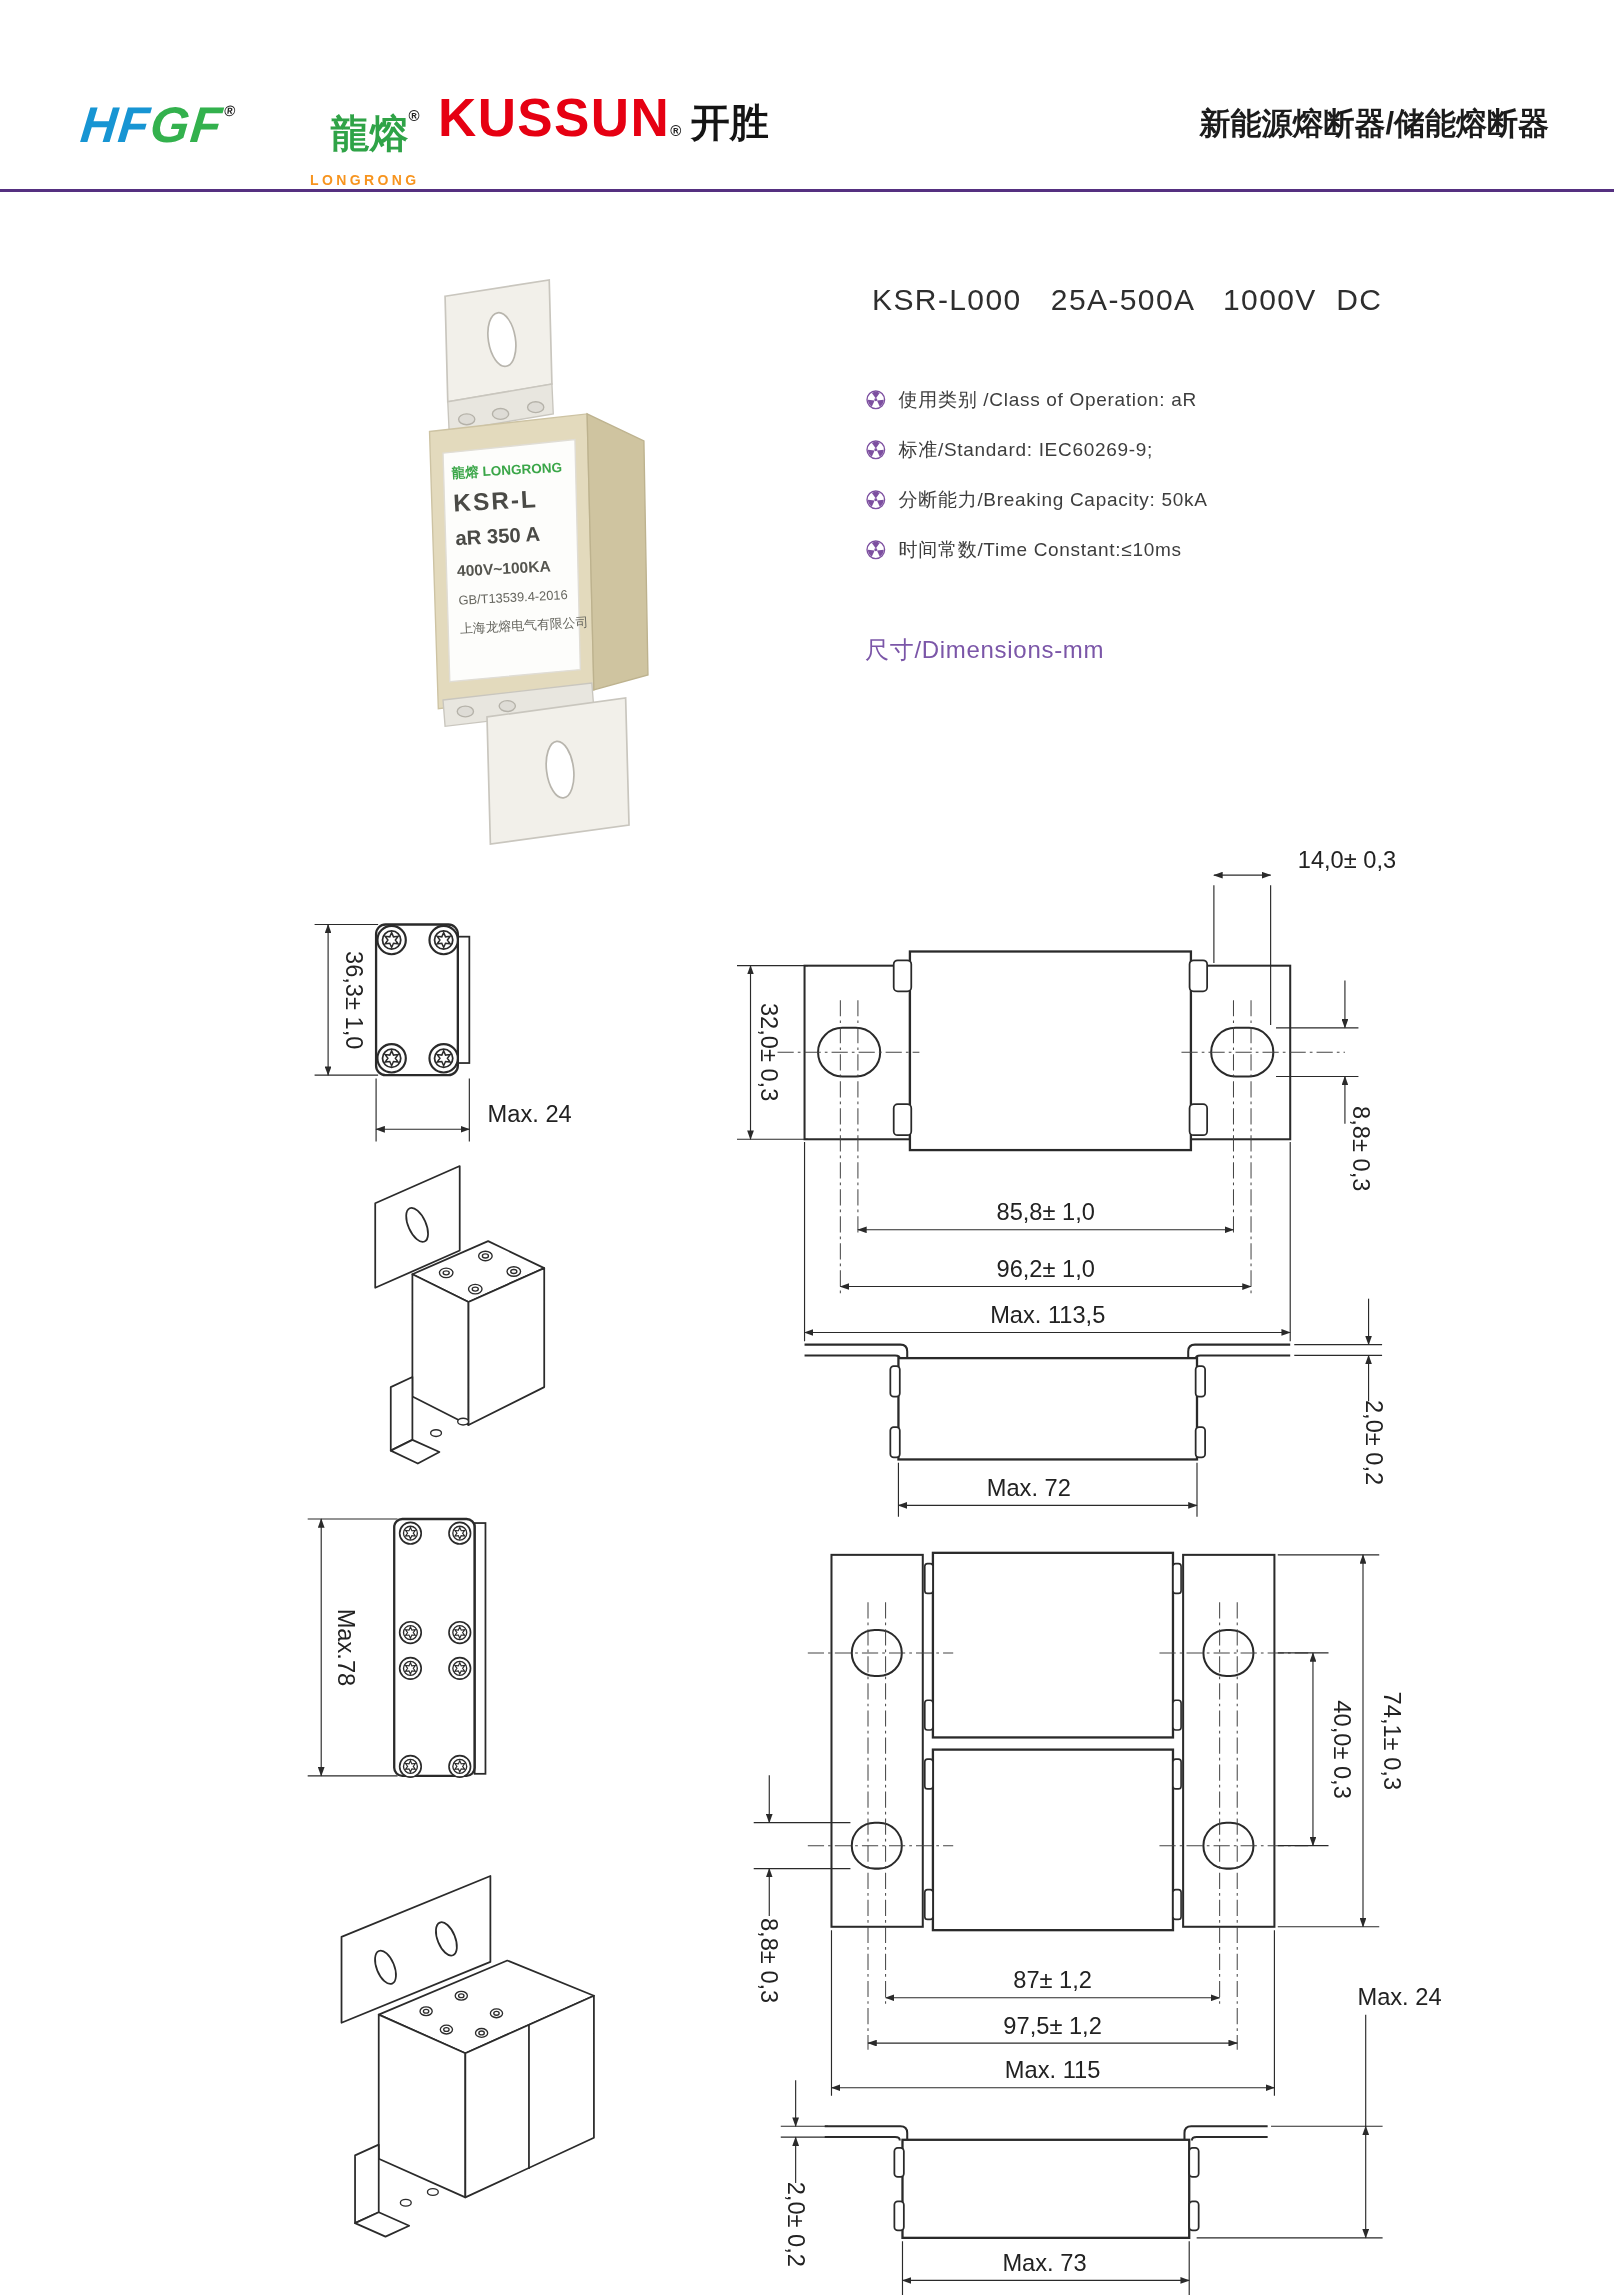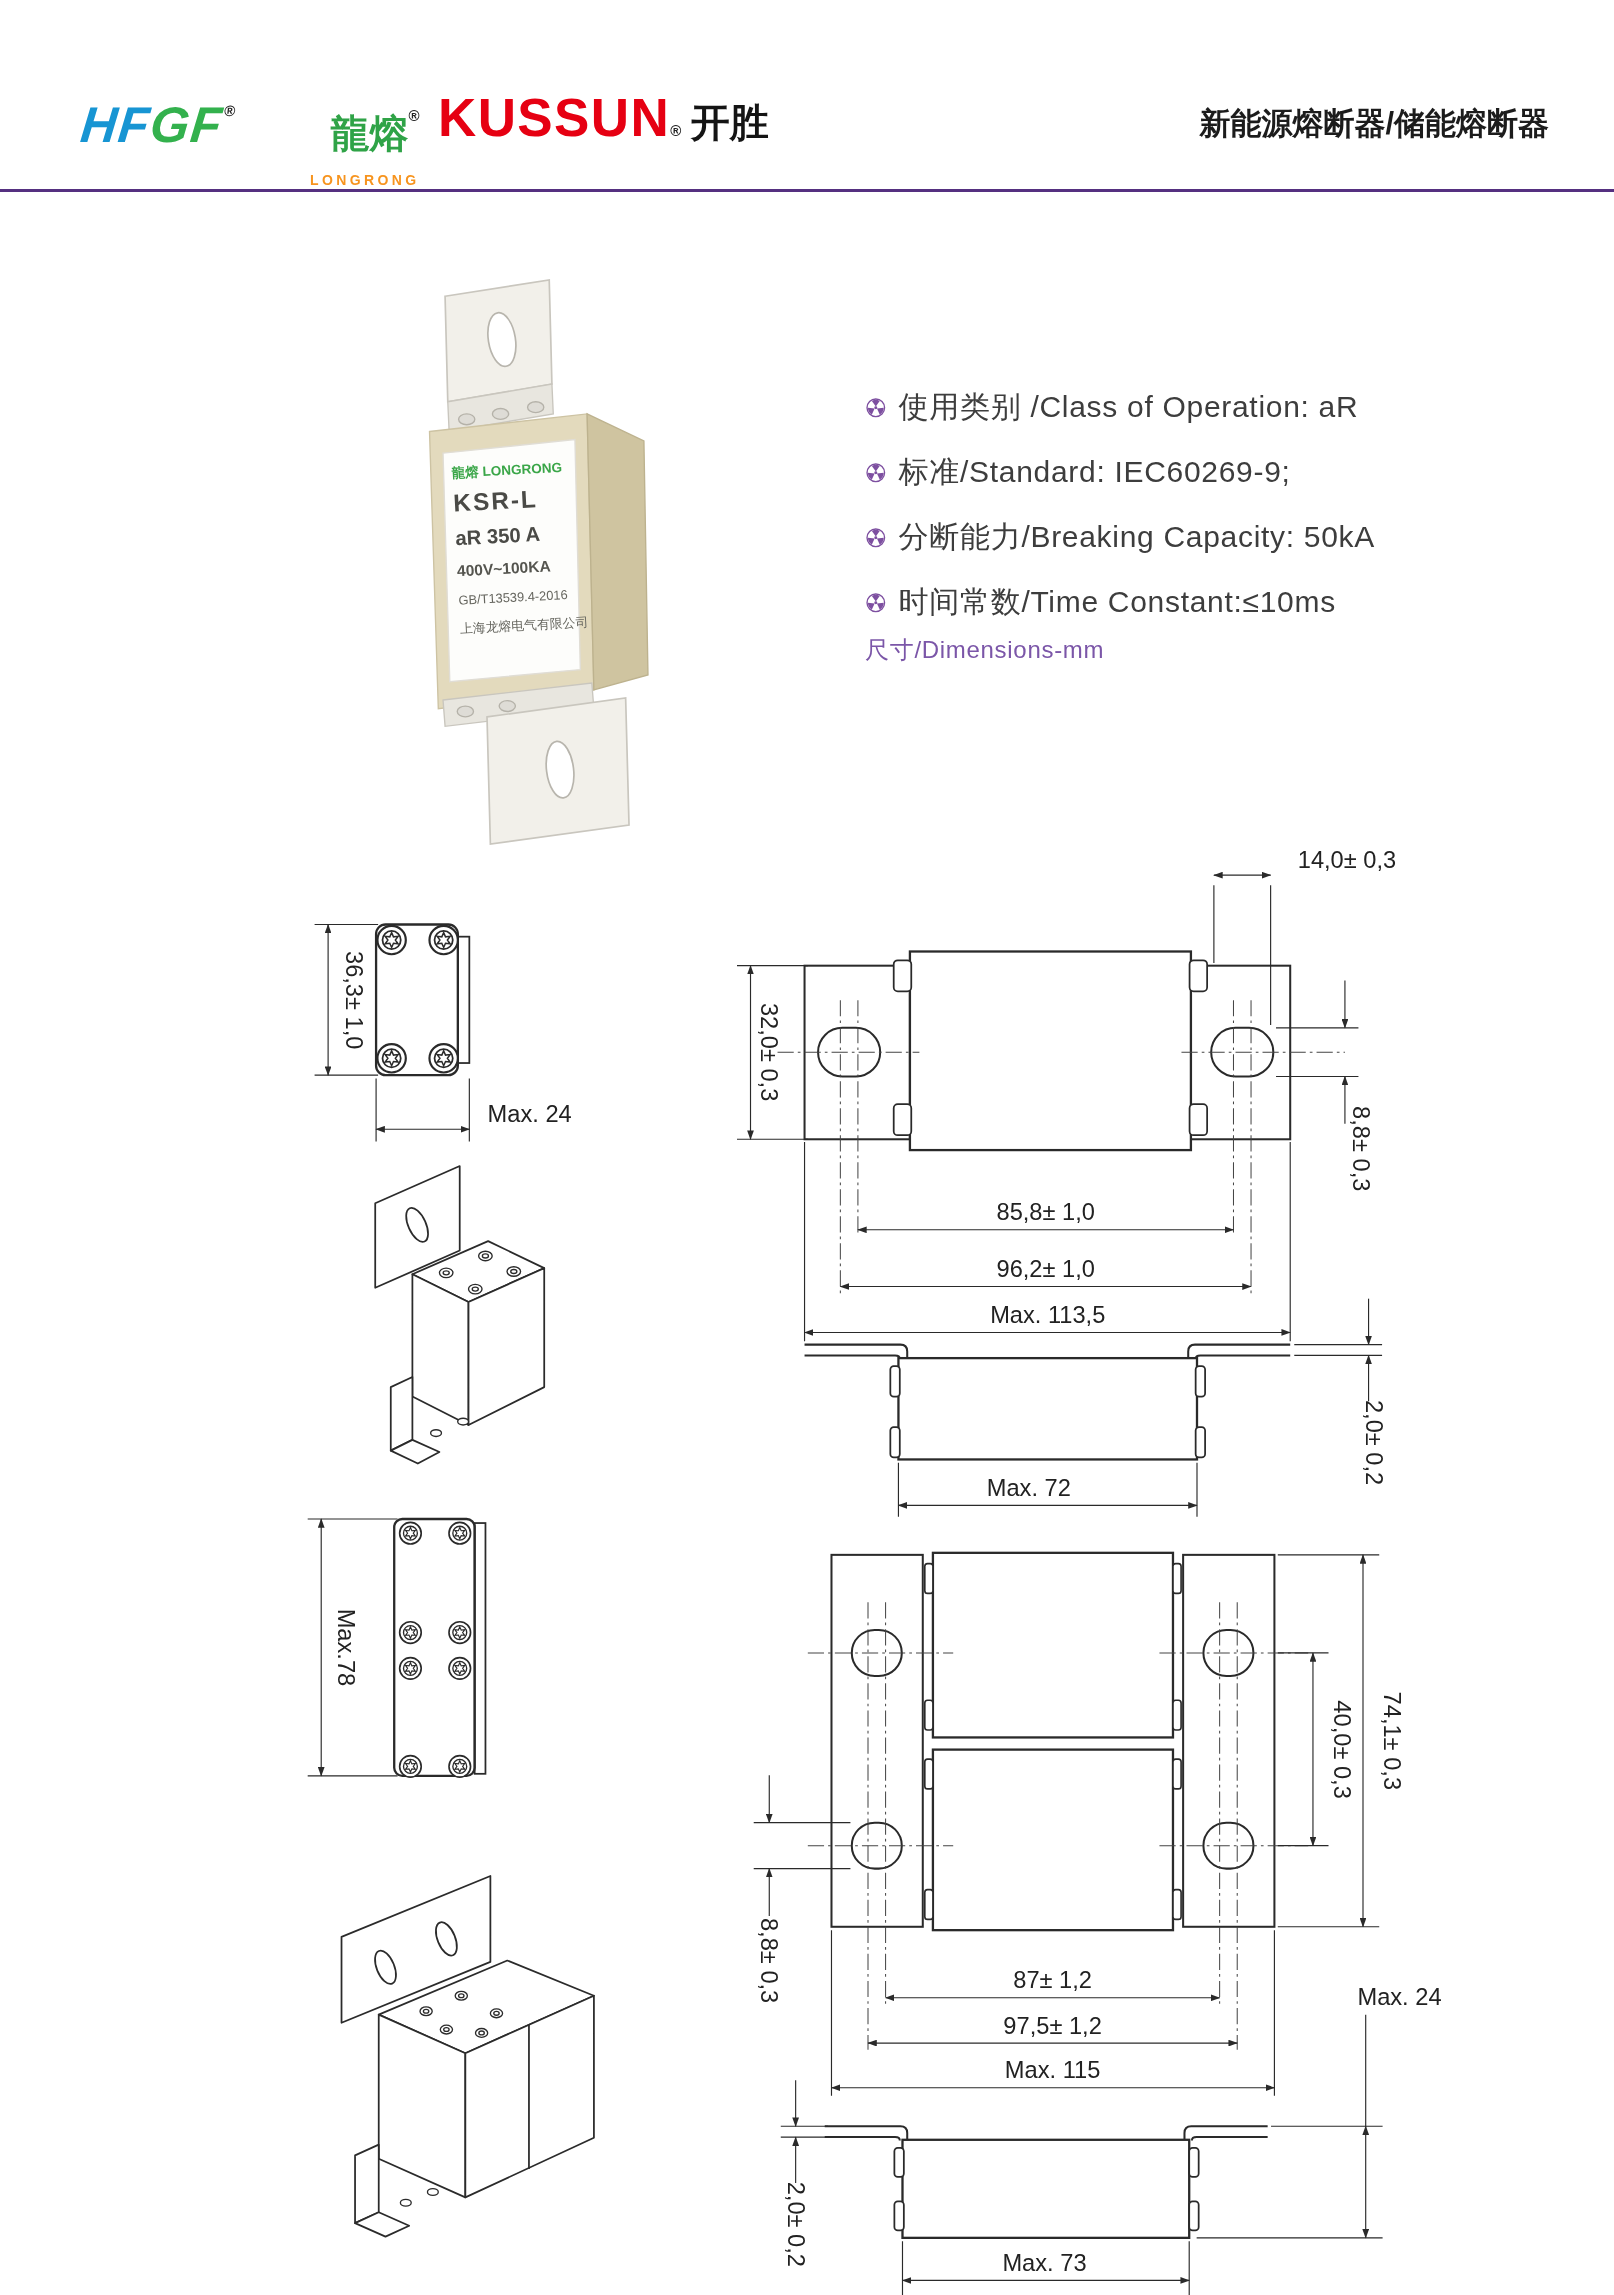--- a/index.html
+++ b/index.html
@@ -17,21 +17,21 @@
   #logo-kussun{left:438px;top:87px;display:flex;align-items:baseline;}
   #logo-kussun .k{font-size:53px;font-weight:900;color:#e60012;letter-spacing:1.4px;}
   #logo-kussun .ks{font-size:39px;font-weight:900;color:#141414;margin-left:9.5px;}
   #page-title{right:65px;top:103px;font-size:31px;font-weight:700;color:#1c1c1c;margin-left:43px;}
   #rule{left:0;top:189px;width:1614px;height:3.4px;background:#553080;}
   
   #product-title{left:872px;top:283px;font-size:30px;color:#2e2e2e;letter-spacing:1.4px;white-space:pre;}
   #spec-list{left:865px;top:387px;list-style:none;margin:0;padding:0;}
   #spec-list li{display:flex;align-items:center;margin-bottom:24px;}
   #spec-list svg{width:21.6px;height:21.6px;margin-right:12px;flex:none;}
-  #spec-list span{font-size:30px;color:#3d3d3d;letter-spacing:0.7px;}
+  #spec-list span{font-size:19px;color:#3d3d3d;letter-spacing:0.7px;}
   #dim-heading{left:865px;top:634px;font-size:24px;color:#7b56a8;letter-spacing:0.7px;}
   
   .dt{font-family:"Liberation Sans","DejaVu Sans",sans-serif;font-size:35px;fill:#222;}
   .lt{font-family:"Liberation Sans","DejaVu Sans",sans-serif;}
 </style>
 </head>
 <body>
 
 <div id="page">
 
@@ -88,20 +88,21 @@
 
     <g>
       <polygon points="235,655 455,630 458,668 238,694" fill="#e8e6df" stroke="#c9c6be" stroke-width="2"></polygon>
       <ellipse cx="268" cy="672" rx="12" ry="8" fill="#dedcd6" stroke="#b5b2a9" stroke-width="2"></ellipse>
       <ellipse cx="330" cy="664" rx="12" ry="8" fill="#dedcd6" stroke="#b5b2a9" stroke-width="2"></ellipse>
       <polygon points="300,680 505,652 510,840 305,868" fill="#f2f0ea" stroke="#c9c6be" stroke-width="2.5"></polygon>
       <ellipse cx="408" cy="758" rx="20" ry="42" transform="rotate(-7 408 758)" fill="#ffffff" stroke="#b8b5ad" stroke-width="2.5"></ellipse>
     </g>
   </svg>
 
+  <div class="abs" id="product-title">KSR-L000   25A-500A   1000V  DC</div>
 
   <ul class="abs" id="spec-list">
     <li>
       <svg viewBox="-16 -16 32 32">
           <circle r="13" fill="#fff" stroke="#7d4fa0" stroke-width="2"></circle>
           <g fill="#7d4fa0">
             <path d="M0,-2 L-5.8,-10.2 A12,12 0 0 1 5.8,-10.2 Z"></path>
             <path d="M0,-2 L-5.8,-10.2 A12,12 0 0 1 5.8,-10.2 Z" transform="rotate(120)"></path>
             <path d="M0,-2 L-5.8,-10.2 A12,12 0 0 1 5.8,-10.2 Z" transform="rotate(240)"></path>
           </g>

